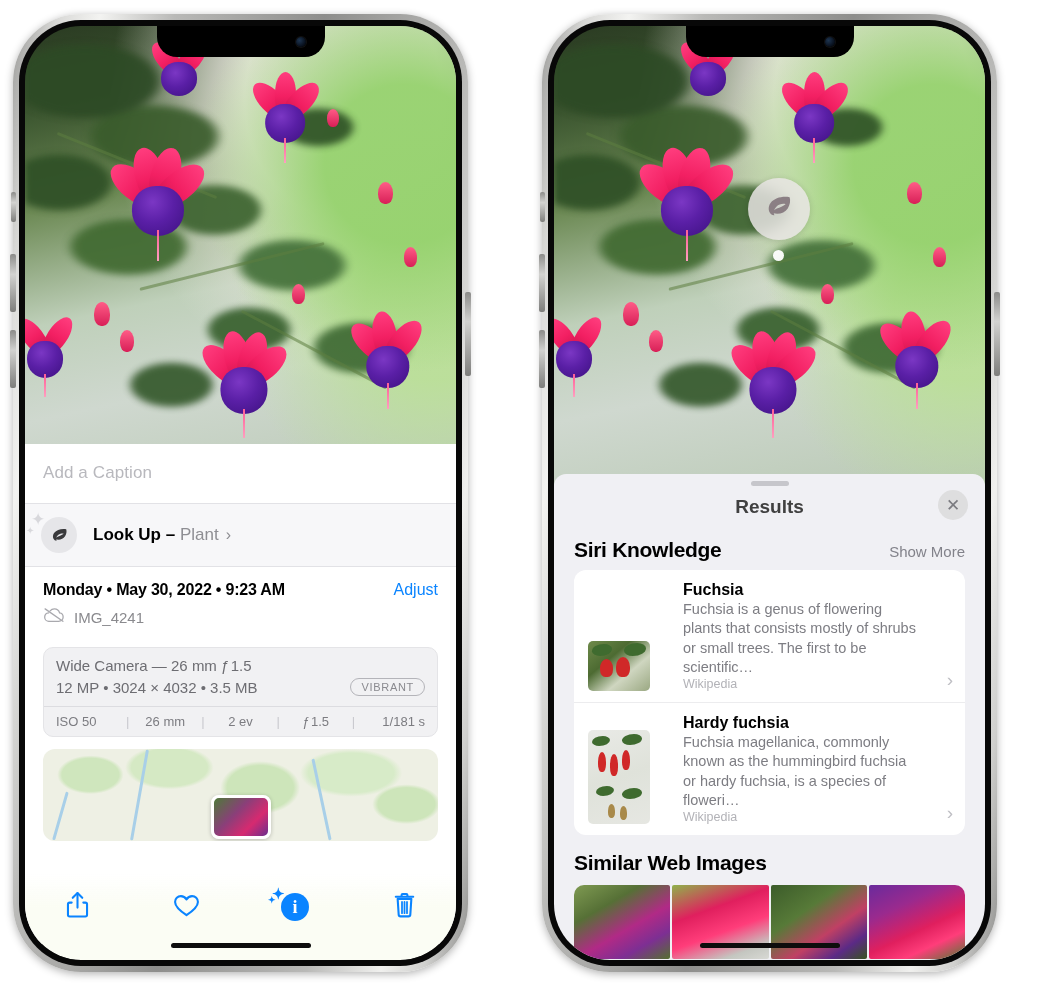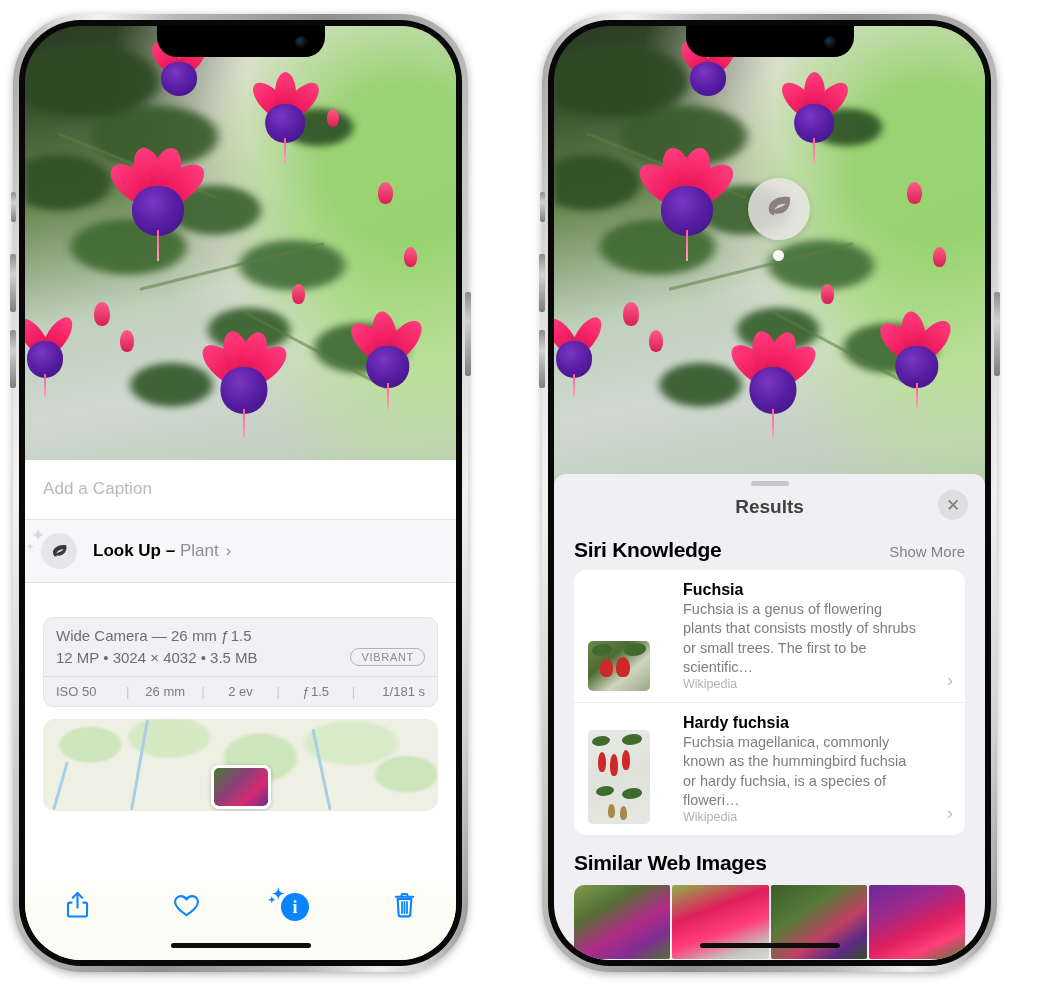--- a/index.html
+++ b/index.html
@@ -106,21 +106,21 @@
     background: linear-gradient(180deg,#ff5e95,#ff9ec0);
   }
   .bud {
     position: absolute; border-radius: 50% 50% 44% 44%;
     background: linear-gradient(180deg,#ff5c87,#d81f57);
   }
   .photo-vein { position: absolute; background: #5c7d3f; border-radius: 2px; opacity:.55; }
 
   
   .sheet-left {
-    position: absolute; left: 0; right: 0; bottom: 0;
+    position: absolute; left: 0; right: 0; bottom: 16px;
     background: #ffffff; z-index: 30;
     display: flex; flex-direction: column;
   }
   .caption-row {
     padding: 19px 18px 20px;
     font-size: 17px; color: #b8b8bd;
     border-bottom: .5px solid #e2e2e6;
     letter-spacing: .1px;
   }
   .lookup-row {
@@ -363,20 +363,34 @@
               <svg width="19" height="19" viewBox="0 0 24 24" aria-hidden="true">
                 <path d="M20.5 4.2C14.8 3.1 8.4 4.8 5.4 8.6c-2.6 3.3-1.9 7.6.6 9.4.7.5 1.5.7 2.3.6-1.1-2.3-.4-5 1.6-6.9 2.1-2 5.1-2.6 7.4-2-1.9 1.6-4.6 2.4-7 3.5-1.6.7-2.9 1.8-3.2 3.6 4.6 1.5 9.5-.2 11.9-3.7 1.9-2.8 2.3-6.3 1.5-8.9z" fill="#3a3a3c"></path>
               </svg>
             </div>
             <div class="lookup-txt">
               <span>Look Up – </span><span class="sub">Plant</span><span class="chev-sm">›</span>
             </div>
           </div>
 
           <div class="meta-block">
+            <div class="meta-line1">
+              <span class="meta-date">Monday • May 30, 2022 • 9:23 AM</span>
+              <span class="adjust">Adjust</span>
+            </div>
+            <div class="meta-line2">
+              <span>
+                <svg width="22" height="16" viewBox="0 0 26 18" aria-hidden="true">
+                  <path d="M7.2 16.5h11.3c3 0 5.3-2.2 5.3-5 0-2.5-1.8-4.6-4.2-4.9-.7-2.9-3.2-4.9-6.2-4.9-2 0-3.8.9-5 2.4" fill="none" stroke="#a9a9ae" stroke-width="1.5" stroke-linecap="round"></path>
+                  <path d="M6.6 6.6C4 6.9 2 9 2 11.6c0 2.7 2.2 4.9 5 4.9" fill="none" stroke="#a9a9ae" stroke-width="1.5" stroke-linecap="round"></path>
+                  <line x1="2.5" y1="1.8" x2="23.5" y2="16.4" stroke="#a9a9ae" stroke-width="1.6" stroke-linecap="round"></line>
+                </svg>
+              </span>
+              <span class="filename">IMG_4241</span>
+            </div>
           </div>
 
           <div class="exif-card">
             <div class="exif-body">
               <div class="exif-row1">Wide Camera — 26 mm ƒ 1.5</div>
               <div class="exif-row2">
                 <span class="exif-res">12 MP • 3024 × 4032 • 3.5 MB</span>
                 <span class="chip-vibrant">VIBRANT</span>
               </div>
             </div>

